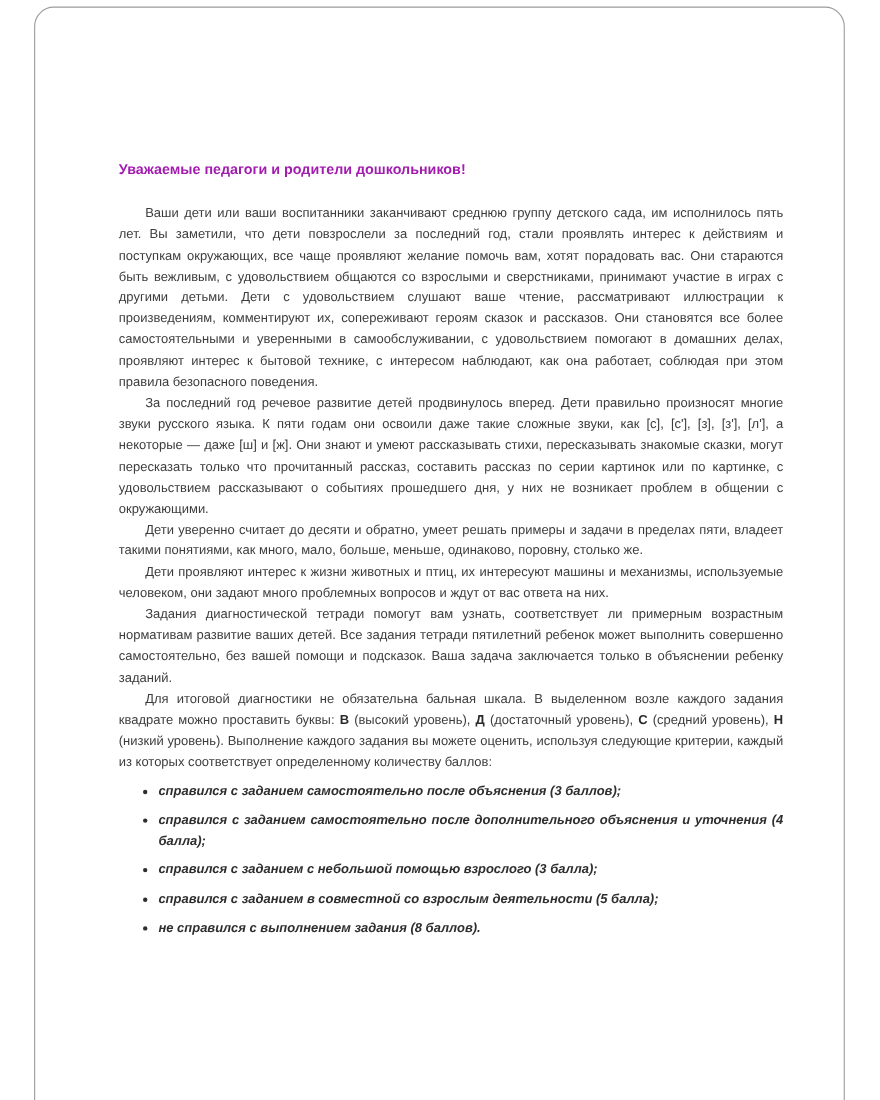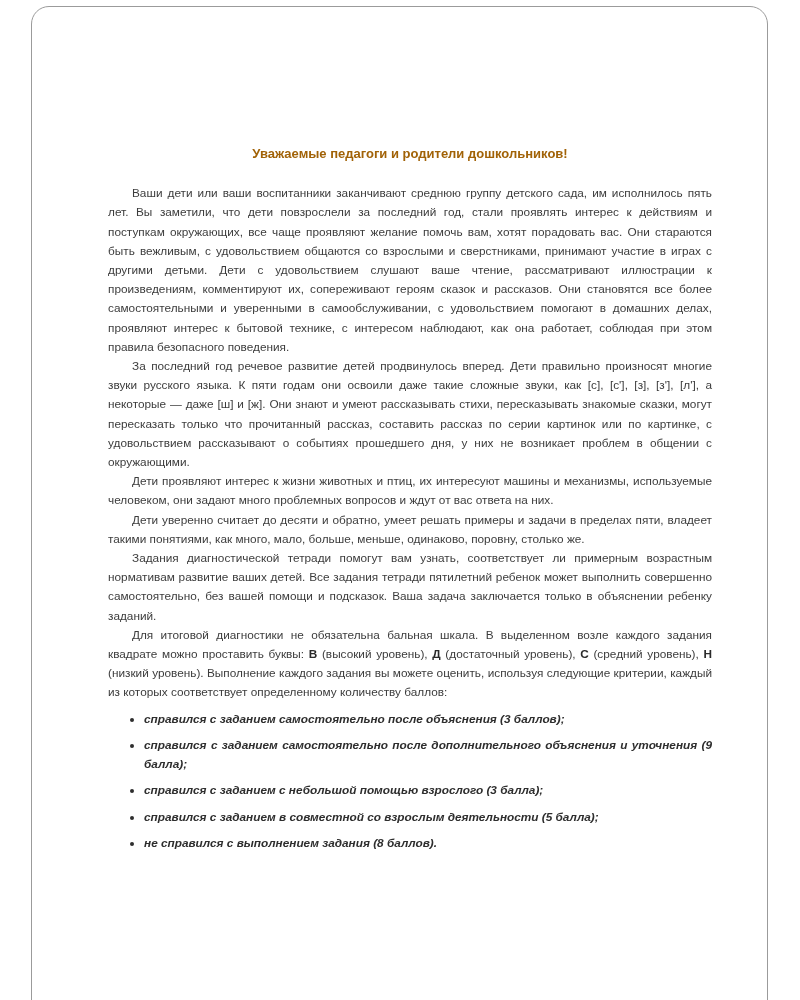--- a/index.html
+++ b/index.html
@@ -28,24 +28,24 @@
   }
   .content {
     position: absolute;
     top: 144px;
     left: 108px;
     width: 604px;
     font-size: 11.8px;
     line-height: 19.2px;
   }
   .title {
-    text-align: center;
+    text-align: left;
     font-weight: bold;
     font-size: 13px;
-    color: #a16207;
+    color: #a21caf;
     margin: 0 0 21px 0;
   }
   p.para {
     margin: 0;
     text-align: justify;
     text-indent: 24px;
   }
   p.para .b {
     font-weight: bold;
     color: #2a2a2a;
@@ -73,27 +73,27 @@
 </head>
 <body>
 
 <div class="page-frame"></div>
 
 <div class="content">
   <h1 class="title">Уважаемые педагоги и родители дошкольников!</h1>
 
   <p class="para">Ваши дети или ваши воспитанники заканчивают среднюю группу детского сада, им исполнилось пять лет. Вы заметили, что дети повзрослели за последний год, стали проявлять интерес к действиям и поступкам окружающих, все чаще проявляют желание помочь вам, хотят порадовать вас. Они стараются быть вежливым, с удовольствием общаются со взрослыми и сверстниками, принимают участие в играх с другими детьми. Дети с удовольствием слушают ваше чтение, рассматривают иллюстрации к произведениям, комментируют их, сопереживают героям сказок и рассказов. Они становятся все более самостоятельными и уверенными в самообслуживании, с удовольствием помогают в домашних делах, проявляют интерес к бытовой технике, с интересом наблюдают, как она работает, соблюдая при этом правила безопасного поведения.</p>
   <p class="para">За последний год речевое развитие детей продвинулось вперед. Дети правильно произносят многие звуки русского языка. К пяти годам они освоили даже такие сложные звуки, как [с], [с'], [з], [з'], [л'], а некоторые — даже [ш] и [ж]. Они знают и умеют рассказывать стихи, пересказывать знакомые сказки, могут пересказать только что прочитанный рассказ, составить рассказ по серии картинок или по картинке, с удовольствием рассказывают о событиях прошедшего дня, у них не возникает проблем в общении с окружающими.</p>
+  <p class="para">Дети уверенно считает до десяти и обратно, умеет решать примеры и задачи в пределах пяти, владеет такими понятиями, как много, мало, больше, меньше, одинаково, поровну, столько же.</p>
   <p class="para">Дети проявляют интерес к жизни животных и птиц, их интересуют машины и механизмы, используемые человеком, они задают много проблемных вопросов и ждут от вас ответа на них.</p>
-  <p class="para">Дети уверенно считает до десяти и обратно, умеет решать примеры и задачи в пределах пяти, владеет такими понятиями, как много, мало, больше, меньше, одинаково, поровну, столько же.</p>
   <p class="para">Задания диагностической тетради помогут вам узнать, соответствует ли примерным возрастным нормативам развитие ваших детей. Все задания тетради пятилетний ребенок может выполнить совершенно самостоятельно, без вашей помощи и подсказок. Ваша задача заключается только в объяснении ребенку заданий.</p>
   <p class="para"><span>Для итоговой диагностики не обязательна бальная шкала. В выделенном возле каждого задания квадрате можно проставить буквы: </span><span class="b">В</span><span> (высокий уровень), </span><span class="b">Д</span><span> (достаточный уровень), </span><span class="b">С</span><span> (средний уровень), </span><span class="b">Н</span><span> (низкий уровень). Выполнение каждого задания вы можете оценить, используя следующие критерии, каждый из которых соответствует определенному количеству баллов:</span></p>
 
   <ul class="criteria">
     <li>справился с заданием самостоятельно после объяснения (3 баллов);</li>
-    <li>справился с заданием самостоятельно после дополнительного объяснения и уточнения (9 балла);</li>
+    <li>справился с заданием самостоятельно после дополнительного объяснения и уточнения (4 балла);</li>
     <li>справился с заданием с небольшой помощью взрослого (3 балла);</li>
     <li>справился с заданием в совместной со взрослым деятельности (5 балла);</li>
     <li>не справился с выполнением задания (8 баллов).</li>
   </ul>
 
 
 </div>
 
 </body></html>

